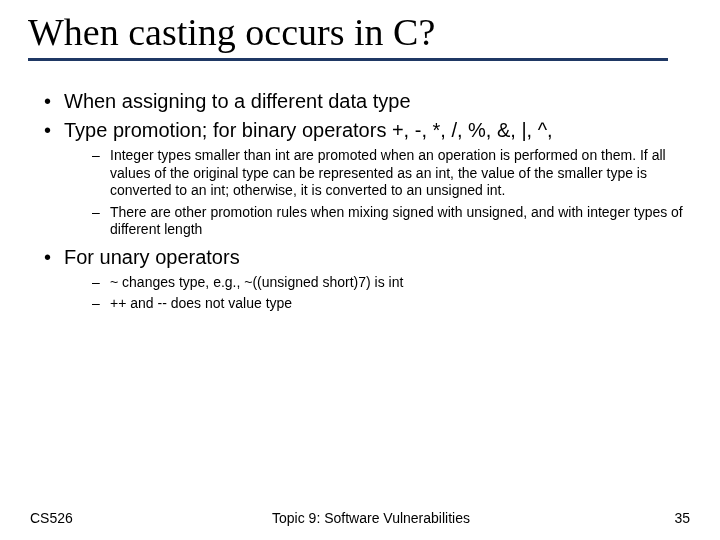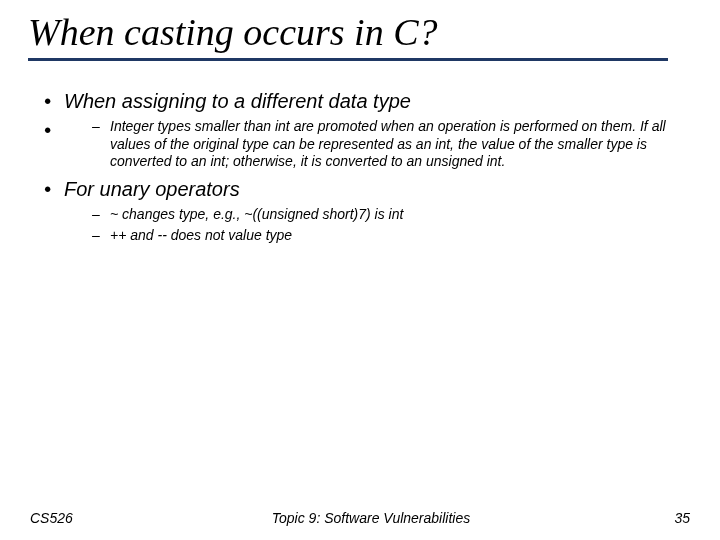--- a/index.html
+++ b/index.html
@@ -10,21 +10,20 @@
     background: #fff;
     font-family: Arial, Helvetica, sans-serif;
     color: #000;
     overflow: hidden;
   }
   .slide {
     position: relative;
     width: 720px;
     height: 540px;
     box-sizing: border-box;
-    font-style: italic;
   }
   .title-block {
     padding: 10px 28px 0 28px;
   }
   .title {
     font-family: "Times New Roman", Times, serif;
     font-size: 38px;
     font-weight: normal;
     color: #000;
     margin: 0 0 4px 0;
@@ -106,23 +105,27 @@
     <h1 class="title">When casting occurs in C?</h1>
     <div class="title-rule"></div>
   </div>
 
   <div class="body">
     <ul class="b1">
       <li>
         <span>When assigning to a different data type</span>
       </li>
       <li>
+        <span>Type promotion; for binary operators +, -, *, /, %, &amp;, |, ^,</span>
         <ul class="b2">
           <li>
             <span>Integer types smaller than int are promoted when an operation is performed on them. If all values of the original type can be represented as an int, the value of the smaller type is converted to an int; otherwise, it is converted to an unsigned int.</span>
+          </li>
+          <li>
+            <span>There are other promotion rules when mixing signed with unsigned, and with integer types of different length</span>
           </li>
         </ul>
       </li>
       <li>
         <span>For unary operators</span>
         <ul class="b2">
           <li>
             <span>~ changes type, e.g., ~((unsigned short)7) is int</span>
           </li>
           <li>

